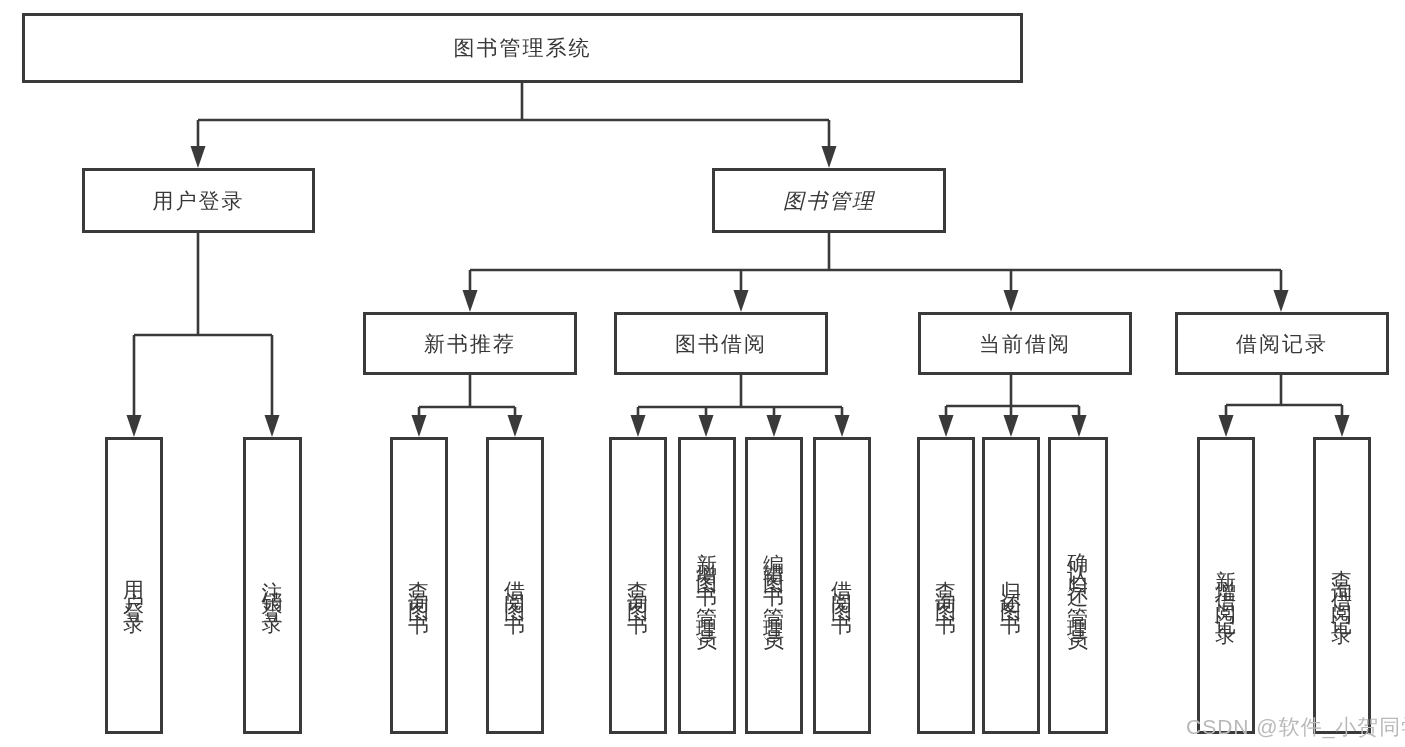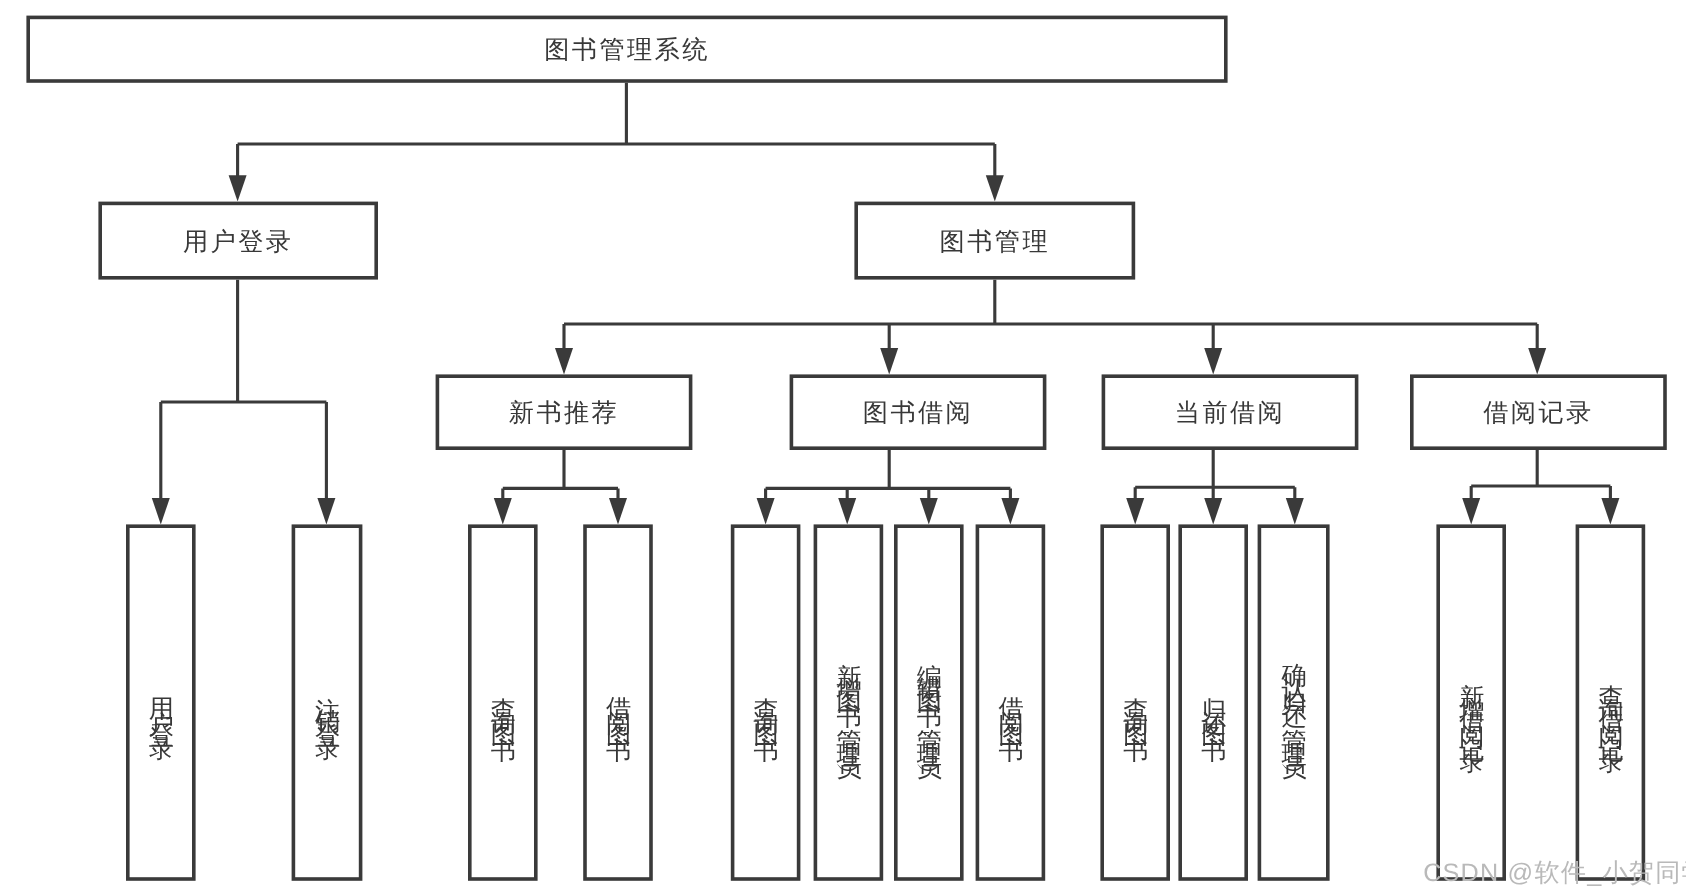--- a/index.html
+++ b/index.html
@@ -6,21 +6,21 @@
   .canvas{
     position:relative;width:1405px;height:747px;background:#fff;overflow:hidden;
     font-family:"Liberation Sans", sans-serif;color:#333;
   }
   .connectors{position:absolute;left:0;top:0;width:1405px;height:747px;}
   .box{
     position:absolute;box-sizing:border-box;background:#fff;
     border:3px solid #3a3a3a;display:flex;align-items:center;justify-content:center;
     font-size:21px;letter-spacing:2px;color:#383838;white-space:nowrap;
   }
-  .root{left:22px;top:13px;width:1001px;height:56px;}
+  .root{left:22px;top:13px;width:1001px;height:70px;}
   .l2{top:168px;height:65px;}
   .l3{top:312px;height:63px;width:214px;}
   .leaf{top:437px;height:297px;width:58px;}
   .vtext{
     writing-mode:vertical-rl;text-orientation:mixed;
     letter-spacing:11px;line-height:1;font-size:21px;color:#383838;
   }
   .watermark{
     position:absolute;left:1186px;top:713px;font-size:21px;letter-spacing:1px;
     color:#b9b9b9;z-index:5;white-space:nowrap;
@@ -67,24 +67,24 @@
       <path d="M1003.5 415 L1018.5 415 L1011 437 Z"></path>
       <path d="M1071.5 415 L1086.5 415 L1079 437 Z"></path>
       <path d="M1218.5 415 L1233.5 415 L1226 437 Z"></path>
       <path d="M1334.5 415 L1349.5 415 L1342 437 Z"></path>
     </g>
   </svg>
 
   <div class="box root">图书管理系统</div>
 
   <div class="box l2" style="left:82px;width:233px;">用户登录</div>
-  <div class="box l2" style="left:712px;width:234px;">图书管理</div>
+  <div class="box l2" style="left:712px;width:234px;font-style:italic;">图书管理</div>
 
   <div class="box l3" style="left:363px;text-align:center;">新书推荐</div>
-  <div class="box l3" style="left:658px;text-align:right;">图书借阅</div>
+  <div class="box l3" style="left:614px;text-align:right;">图书借阅</div>
   <div class="box l3" style="left:904px;margin-left:14px;">当前借阅</div>
   <div class="box l3" style="left:1175px;">借阅记录</div>
 
   <div class="box leaf" style="left:105px;">
     <span class="vtext">用户登录</span>
   </div>
   <div class="box leaf" style="left:243px;width:59px;">
     <span class="vtext">注销登录</span>
   </div>
 

